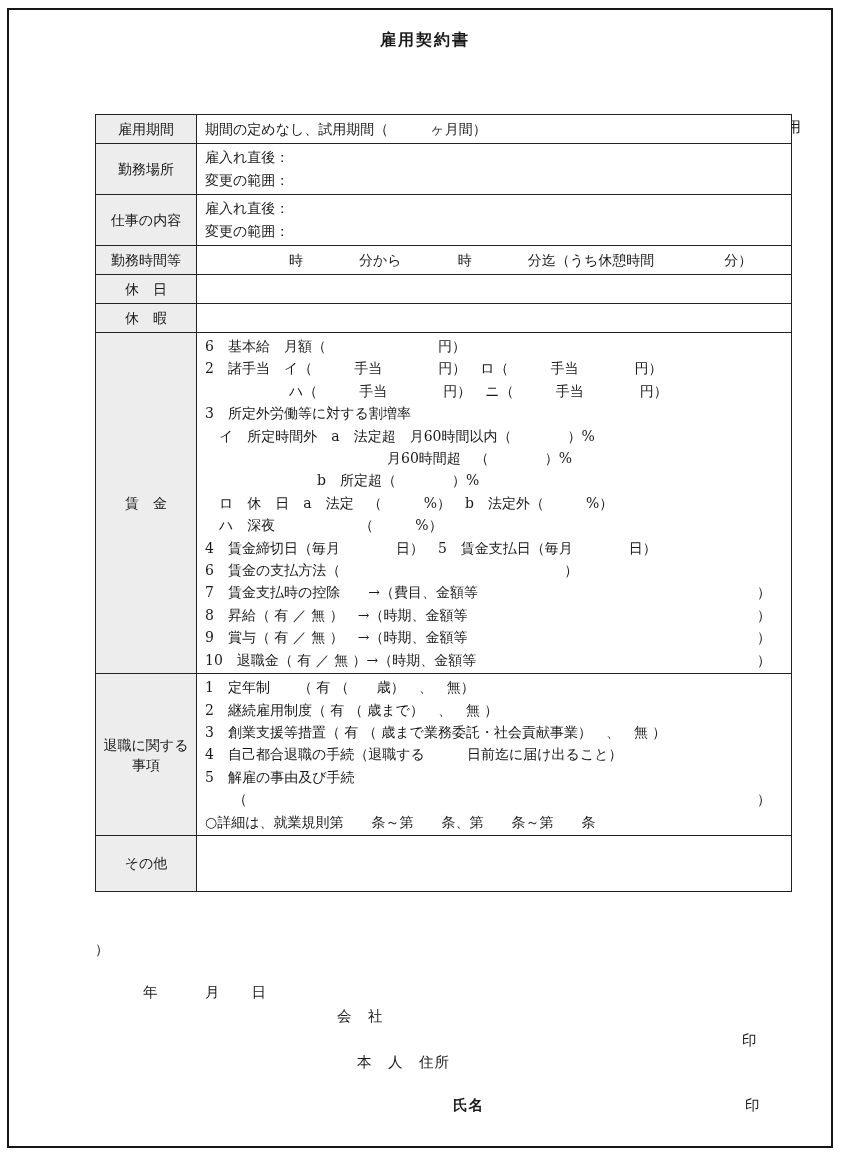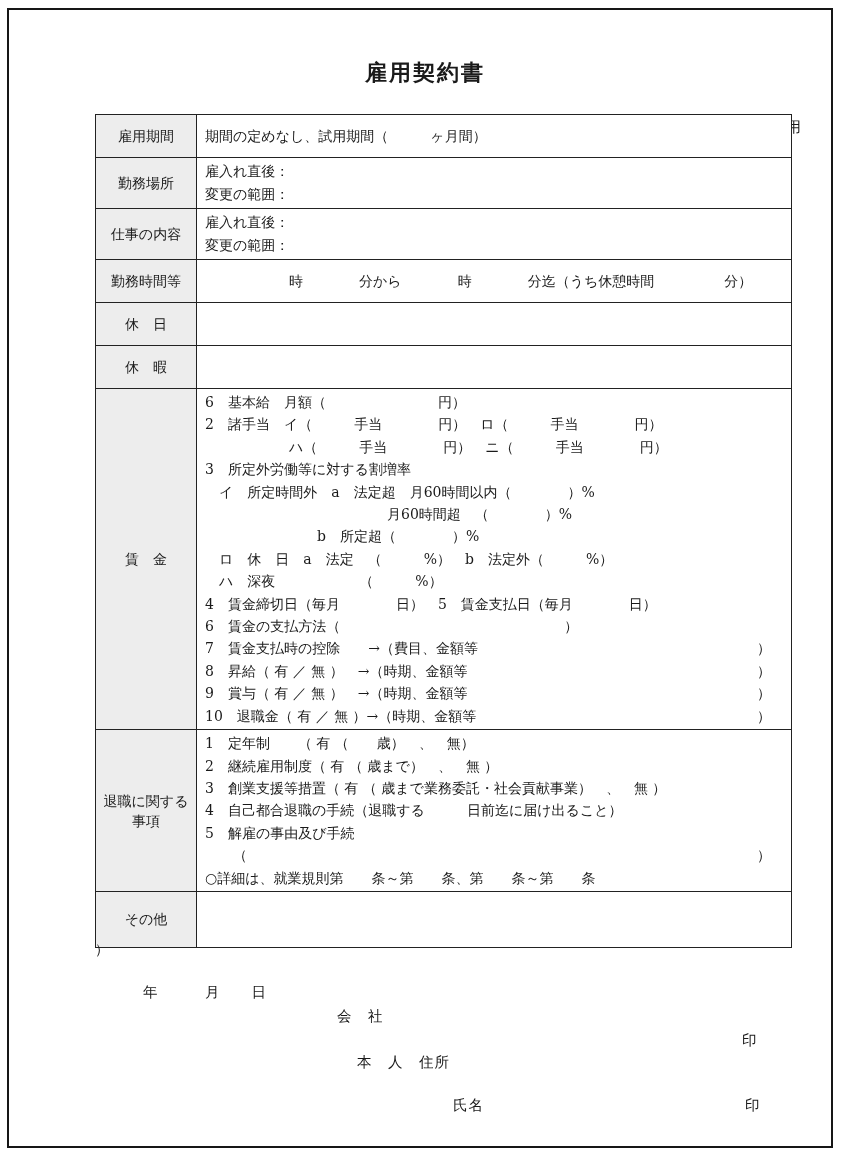--- a/index.html
+++ b/index.html
@@ -3,47 +3,47 @@
 <meta charset="utf-8">
 <style>
   html,body { margin:0; padding:0; background:#fff; }
   .page {
     position:relative; width:850px; height:1154px; background:#ffffff;
     font-family:"DejaVu Serif","Liberation Serif",serif; color:#1a1a1a;
     overflow:hidden;
   }
   .frame { position:absolute; left:7px; top:8px; width:822px; height:1136px; border:2px solid #161616; }
   .title { position:absolute; left:0; top:30px; width:100%; text-align:center;
-           font-size:22px; font-weight:bold; letter-spacing:2px;margin-top:28px; }
+           font-size:16px; font-weight:bold; letter-spacing:2px; }
   .intro { position:absolute; left:110px; top:70px; width:705px; font-size:15px; line-height:23px; white-space:pre-wrap; }
   .intro .inum { font-family:"DejaVu Sans","Liberation Sans",sans-serif; font-weight:bold; margin-right:16px; }
   .intro .l2 { margin-left:3px; }
 
   .doc-table { position:absolute; left:95px; top:114px; width:697px;
                border-collapse:collapse; table-layout:fixed; }
   .doc-table th, .doc-table td { border:1.5px solid #222; }
   .doc-table th {
     width:86px; background:#ededed; font-weight:normal; font-size:14px;
-    text-align:center; vertical-align:middle; padding:11px 7px; word-break:break-all; line-height:20px;
+    text-align:center; vertical-align:middle; padding:4px 7px; word-break:break-all; line-height:20px;
   }
   .doc-table td { padding:2px 8px; font-size:14px; vertical-align:middle; background:#fff; }
   .ln { line-height:23px; white-space:pre-wrap; }
   .tight .ln { line-height:22.4px; }
   .spread { display:flex; justify-content:space-between; padding-right:12px; }
   .spread span { white-space:pre-wrap; }
 
   .note { position:absolute; left:95px; top:941px; width:692px; font-size:14px;
           display:flex; justify-content:space-between; white-space:pre-wrap; }
 
   .sig { position:absolute; font-size:14.5px; white-space:pre-wrap; letter-spacing:1px; }
   .sig-date    { left:143px; top:983px; }
   .sig-company { left:337px; top:1007px; }
   .sig-seal1   { left:742px; top:1031px; }
   .sig-person  { left:337px; top:1053px;margin-left:20px; }
-  .sig-name    { left:453px; top:1096px; }
+  .sig-name    { left:453px; top:1096px;font-weight:bold; }
   .sig-seal2   { left:745px; top:1096px; }
 </style>
 </head>
 <body>
 
 <div class="page">
   <div class="frame"></div>
 
   <div class="title">雇用契約書</div>
 

